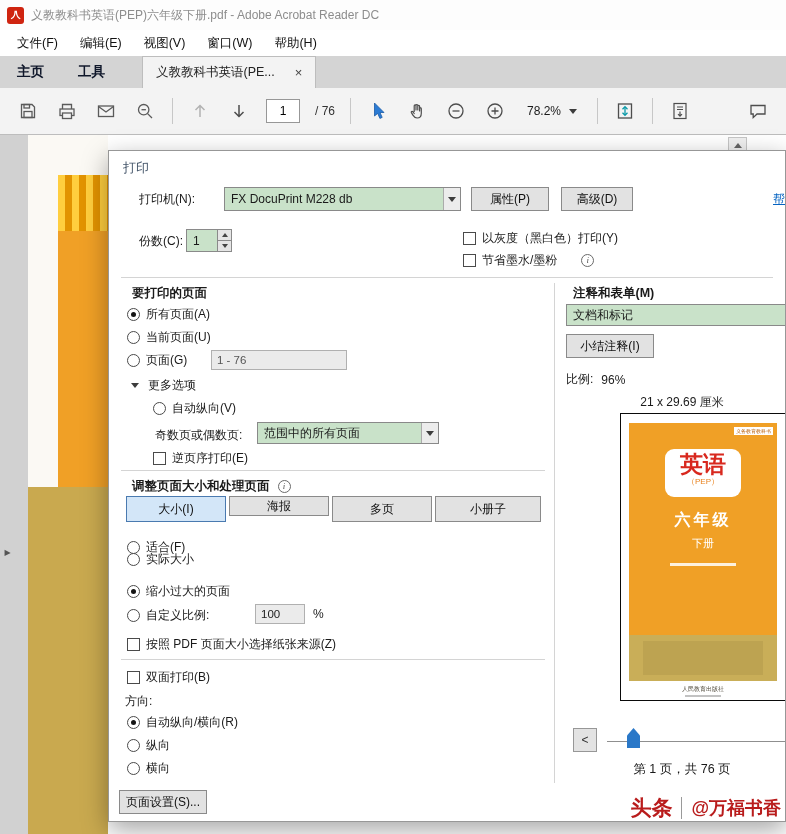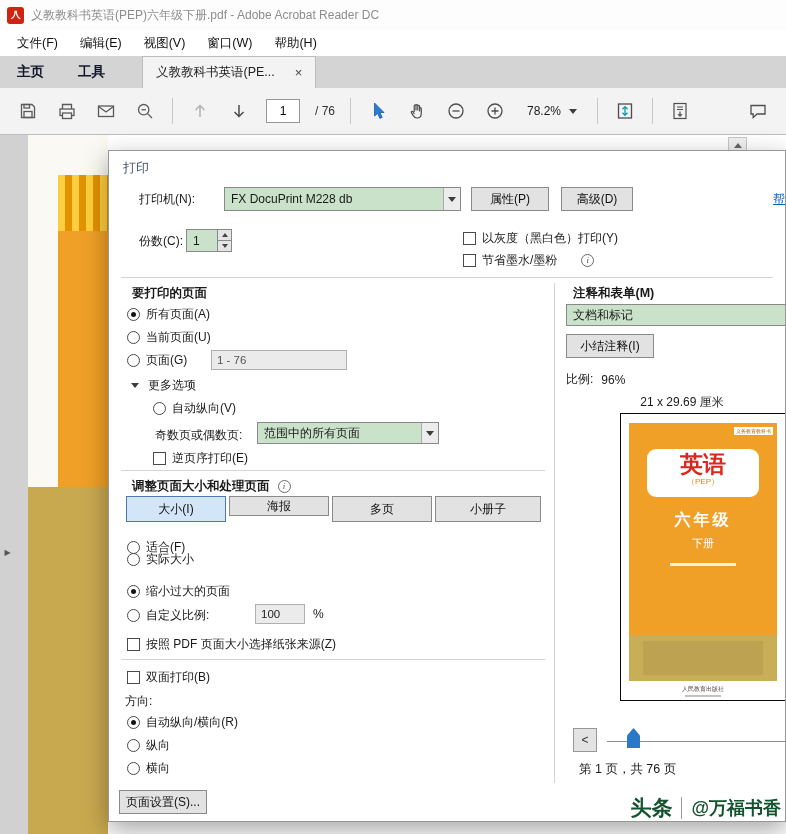--- a/index.html
+++ b/index.html
@@ -66,36 +66,36 @@
   .mini-tri-dn { width:0; height:0; border-left:3px solid transparent; border-right:3px solid transparent; border-top:4px solid #444; }
   .hdiv { position:absolute; border-top:1px solid #d4d4d4; }
   .vdiv { position:absolute; border-left:1px solid #d4d4d4; }
   .info-icon { width:13px; height:13px; border:1px solid #6a6a6a; border-radius:50%; color:#555; font-size:9px; line-height:11px; text-align:center; display:inline-block; flex:none; }
   .info-icon::before { content:"i"; font-family:"Liberation Serif",serif; font-style:italic; }
   .help-link { position:absolute; color:#0563c1; text-decoration:underline; font-size:12px; white-space:nowrap; }
   
   .preview { position:absolute; left:511px; top:262px; width:166px; height:288px; background:#fff; border:1px solid #0a0a0a; }
   .cover { position:absolute; left:8px; right:8px; top:9px; height:212px; background:#f0a026; overflow:hidden; }
   .cover-tag { position:absolute; top:4px; right:4px; background:#fff; color:#b85c00; font-size:5px; padding:1px 2px; white-space:nowrap; }
-  .title-box { margin:26px auto 0; width:112px; height:48px; background:#fff; border-radius:9px; text-align:center; padding-top:3px; }
+  .title-box { margin:26px auto 0; width:76px; height:48px; background:#fff; border-radius:9px; text-align:center; padding-top:3px; }
   .title-cn { color:#d8281e; font-size:23px; font-weight:900; line-height:1.05; }
   .title-pep { color:#e8821e; font-size:8px; }
   .grade { color:#fff; text-align:center; font-size:16px; font-weight:bold; margin-top:13px; letter-spacing:3px; }
   .volume { color:#fff; text-align:center; font-size:11px; margin-top:5px; }
   .deco-line { width:66px; height:3px; background:rgba(255,255,255,.85); margin:12px auto 0; }
   .tan { position:absolute; left:8px; right:8px; top:221px; height:46px; background:#c9ae58; }
   .tan-ghost { position:absolute; inset:6px 14px; background:rgba(90,70,20,.10); }
   .publisher { position:absolute; left:8px; right:8px; top:271px; text-align:center; font-size:6px; color:#4a4436; white-space:nowrap; }
   .tiny-dash { position:absolute; left:50%; top:281px; width:36px; height:2px; margin-left:-18px; background:#c2c2c2; }
   .nav-btn { position:absolute; left:464px; top:577px; width:24px; height:24px; background:#e3e3e3; border:1px solid #979797; display:flex; align-items:center; justify-content:center; font-size:12px; color:#333; }
   .slider-track { position:absolute; left:498px; top:590px; width:180px; border-top:1px solid #8f8f8f; }
   .slider-thumb { position:absolute; left:518px; top:577px; width:13px; height:20px; background:#2a78c8; clip-path:polygon(50% 0,100% 38%,100% 100%,0 100%,0 38%); }
-  .pageinfo { position:absolute; left:470px; top:610px; width:206px; text-align:left; font-size:12.5px; }
-  
-  .watermark { position:absolute; right:5px; top:794px; display:flex; align-items:center; gap:9px; z-index:40; color:#14532d; }
+  .pageinfo { position:absolute; left:470px; top:610px; width:206px; text-align:center; font-size:12.5px; }
+  
+  .watermark { position:absolute; right:5px; top:794px; display:flex; align-items:center; gap:9px; z-index:40; color:#b91c1c; }
   .wm-brand { font-size:21px; font-weight:900; }
   .wm-sep { width:1px; height:22px; background:#9a9a9a; }
   .wm-handle { font-size:18px; font-weight:700; }
   svg { display:block; }
 </style>
 </head>
 <body>
 
 <div class="win">
 

